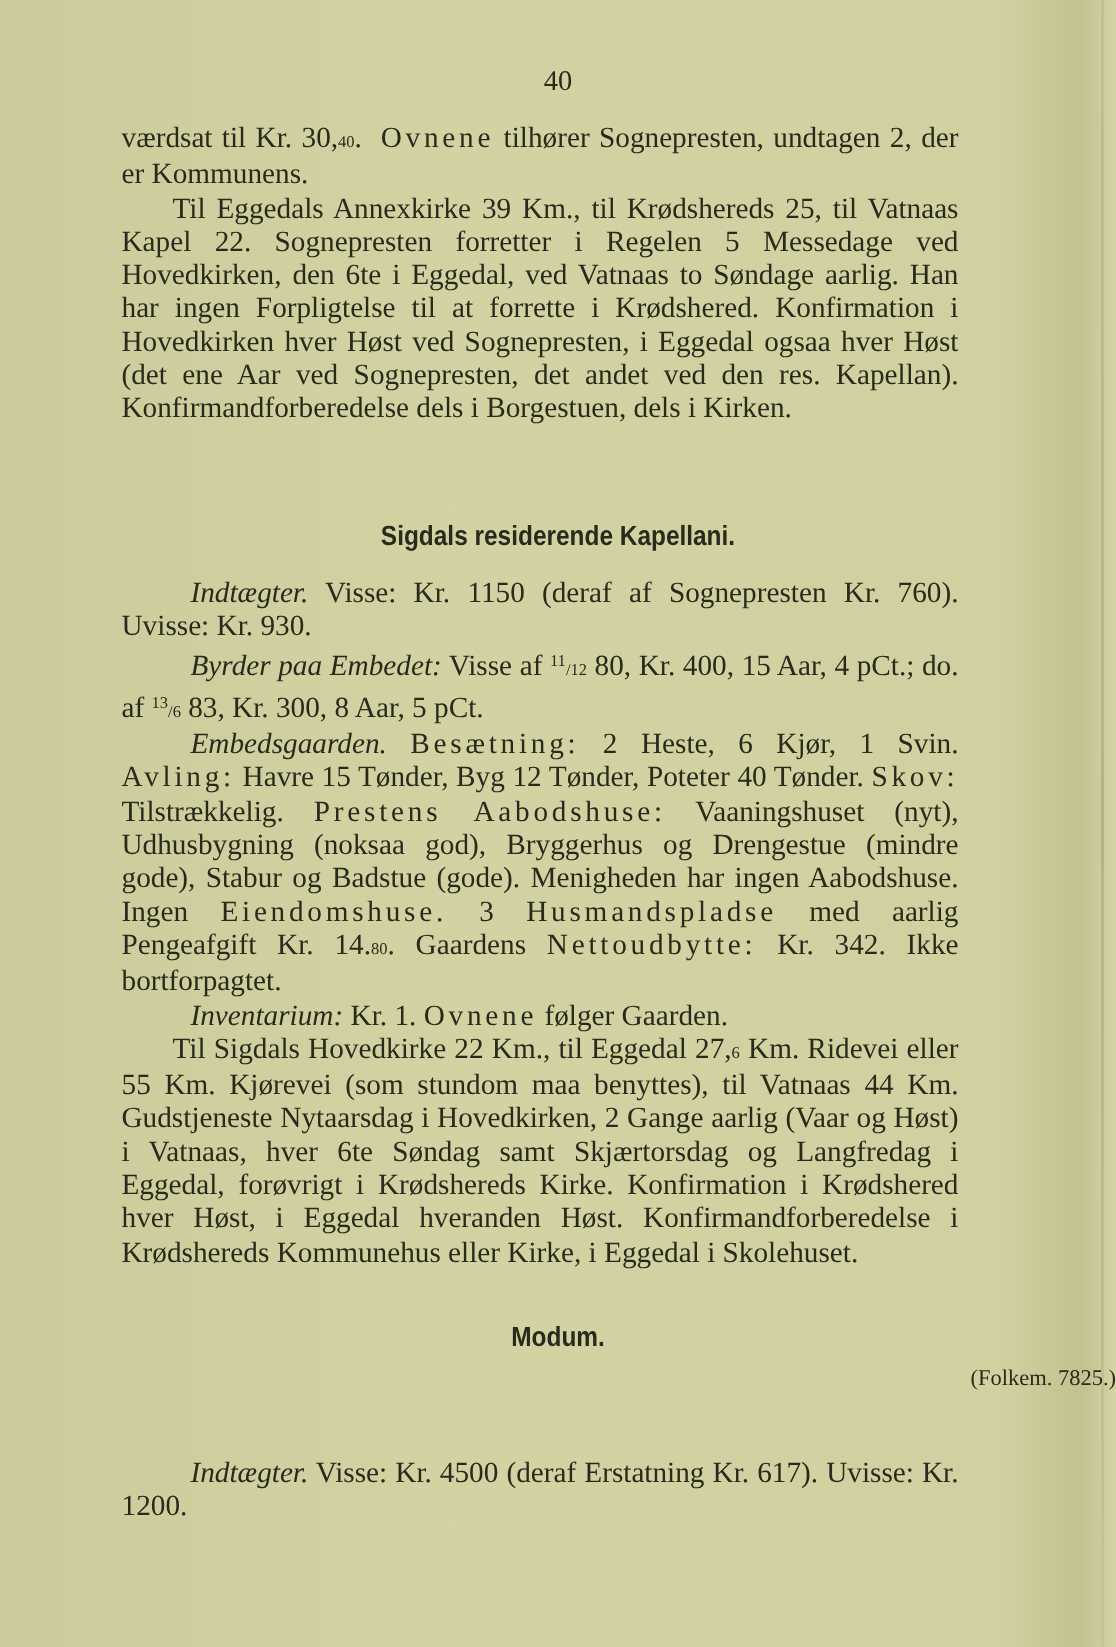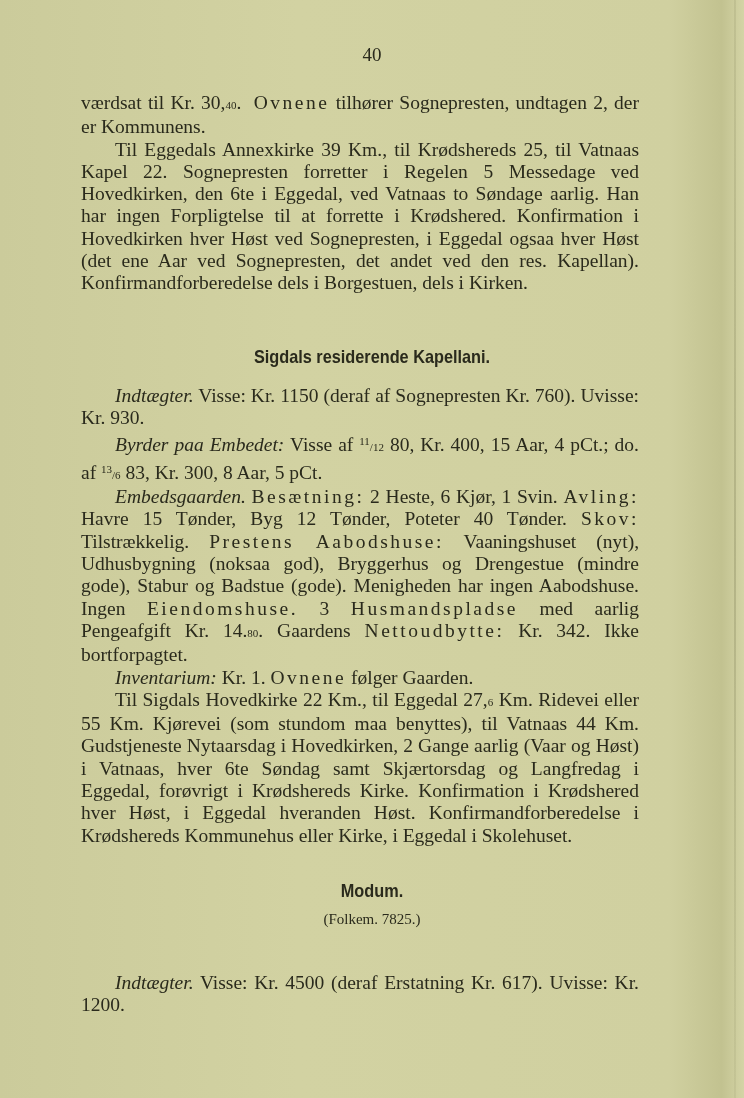--- a/index.html
+++ b/index.html
@@ -20,40 +20,40 @@
     font-size:19px;
   }
   .text {
     position:absolute; left:81px; width:558px;
     font-size:19.5px; line-height:22.3px;
     text-align:justify;
   }
   .text p { margin:0; }
   .indent { text-indent:34px; }
   .spaced { letter-spacing:2.5px; }
-  .it { font-style:italic; }
+  .it { font-style:italic;margin-left:12px; }
   .sup { font-size:11px; vertical-align:6px; }
   .sub { font-size:11px; }
   .heading {
     position:absolute; left:0; width:744px; text-align:center;
     font-family:"Liberation Sans", "DejaVu Sans", sans-serif;
     font-weight:bold; font-size:18.5px; transform:scaleX(0.88);
   }
   .subheading {
-    position:absolute; left:0; width:744px; text-align:center; font-size:15px;
+    position:absolute; left:0; width:744px; text-align:right; font-size:15px;
   }
 </style>
 </head>
 <body>
 
 <div class="page-edge"></div>
 
 <div class="page-number">40</div>
 
-<div class="text" style="top:82px;margin-top:10px;">
+<div class="text" style="top:82px;">
   <p><span>værdsat til Kr. 30,</span><span class="sub">40</span><span>.</span>&nbsp;&nbsp;<span class="spaced">Ovnene</span> <span>tilhører Sognepresten, undtagen 2, der er Kommunens.</span></p>
   <p class="indent">Til Eggedals Annexkirke 39 Km., til Krødshereds 25, til Vatnaas Kapel 22. Sognepresten forretter i Regelen 5 Messedage ved Hovedkirken, den 6te i Eggedal, ved Vatnaas to Søndage aarlig. Han har ingen Forpligtelse til at forrette i Krødshered. Konfirmation i Hovedkirken hver Høst ved Sognepresten, i Eggedal ogsaa hver Høst (det ene Aar ved Sognepresten, det andet ved den res. Kapellan). Konfirmandforberedelse dels i Borgestuen, dels i Kirken.</p>
 </div>
 
 <div class="heading" style="top:346px;">Sigdals residerende Kapellani.</div>
 
 <div class="text" style="top:385px;">
   <p class="indent"><span class="it">Indtægter.</span><span> Visse: Kr. 1150 (deraf af Sognepresten Kr. 760). Uvisse: Kr. 930.</span></p>
   <p class="indent"><span class="it">Byrder paa Embedet:</span><span> Visse af </span><span class="sup">11</span><span class="sub">/12</span><span> 80, Kr. 400, 15 Aar, 4 pCt.; do. af </span><span class="sup">13</span><span class="sub">/6</span><span> 83, Kr. 300, 8 Aar, 5 pCt.</span></p>
   <p class="indent"><span class="it">Embedsgaarden.</span> <span class="spaced">Besætning:</span><span> 2 Heste, 6 Kjør, 1 Svin. </span><span class="spaced">Avling:</span><span> Havre 15 Tønder, Byg 12 Tønder, Poteter 40 Tønder. </span><span class="spaced">Skov:</span><span> Tilstrækkelig. </span><span class="spaced">Prestens Aabodshuse:</span><span> Vaaningshuset (nyt), Udhusbygning (noksaa god), Bryggerhus og Drengestue (mindre gode), Stabur og Badstue (gode). Menigheden har ingen Aabodshuse. Ingen </span><span class="spaced">Eiendomshuse.</span><span> 3 </span><span class="spaced">Husmandspladse</span><span> med aarlig Pengeafgift Kr. 14.</span><span class="sub">80</span><span>. Gaardens </span><span class="spaced">Nettoudbytte:</span><span> Kr. 342. Ikke bortforpagtet.</span></p>

